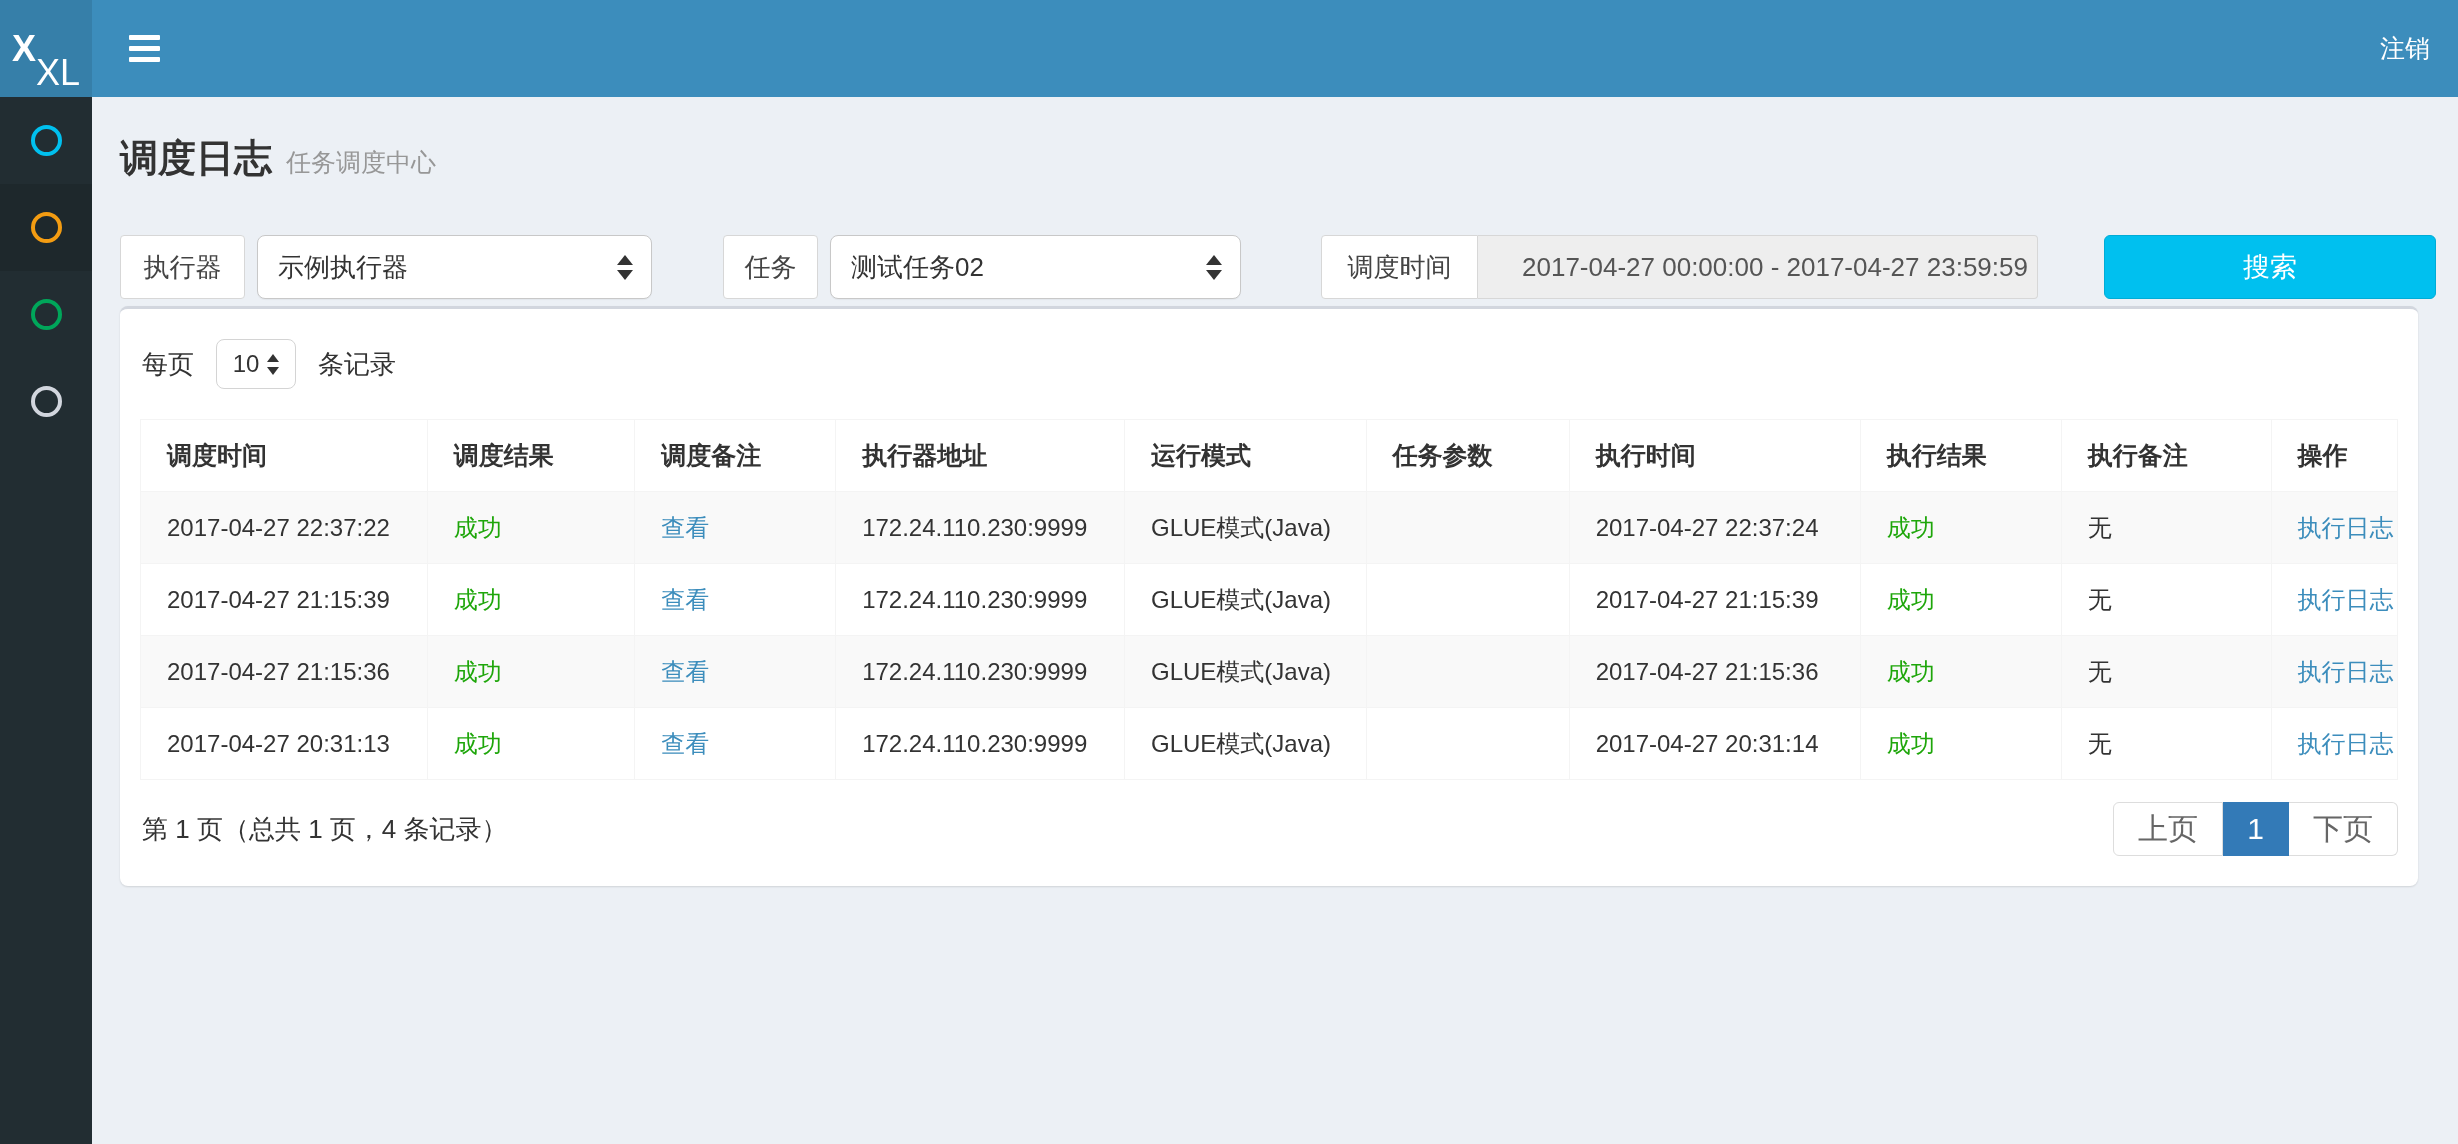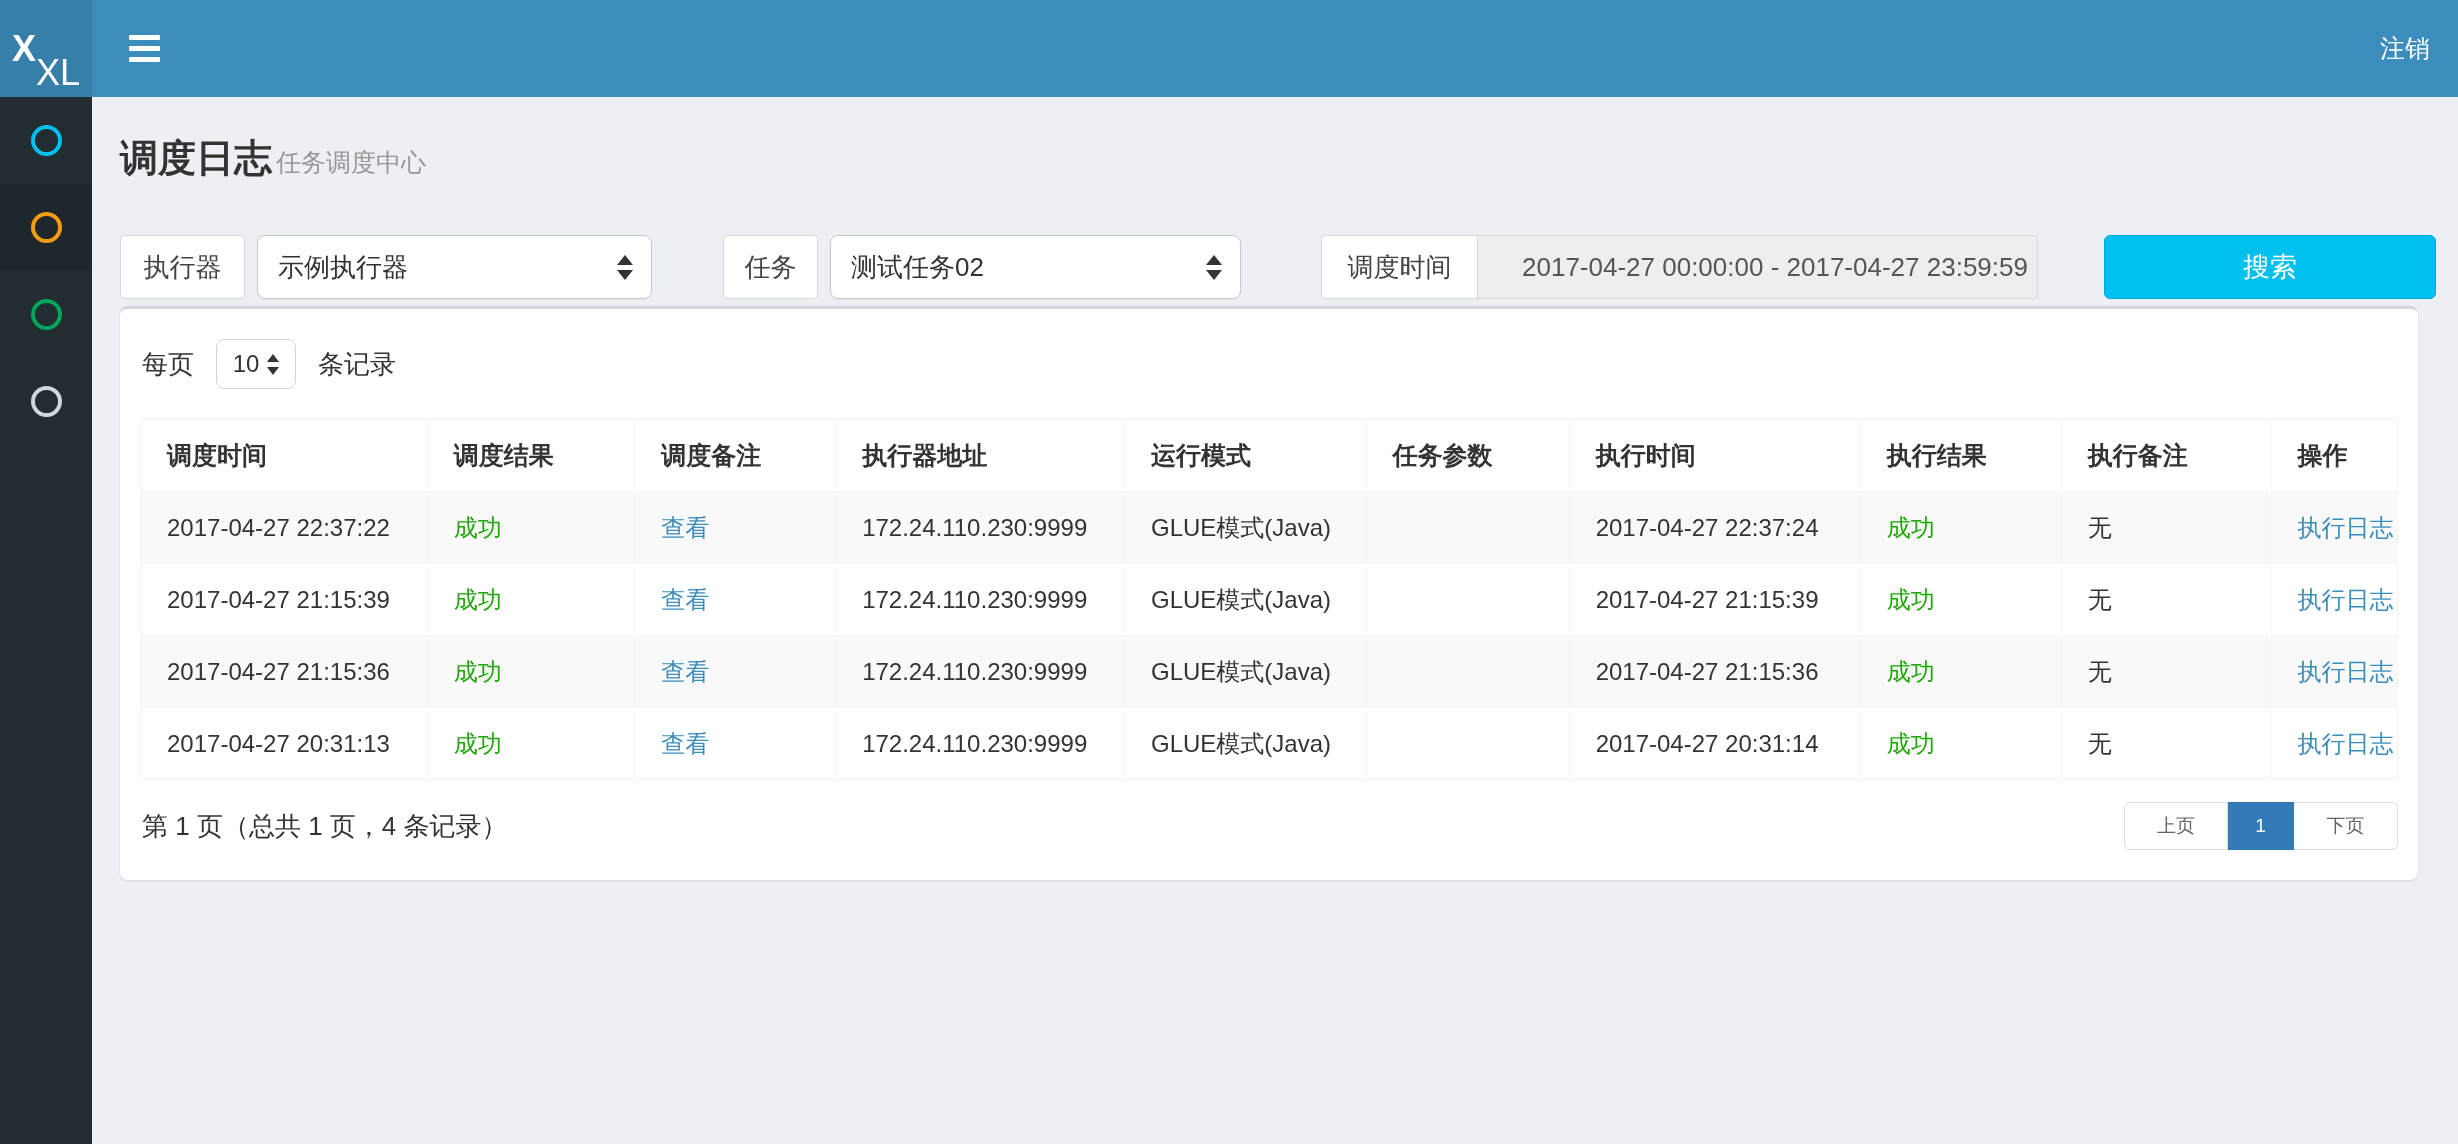--- a/index.html
+++ b/index.html
@@ -28,21 +28,21 @@
   .side-item { width:92px; height:87px; display:flex; align-items:center;
                justify-content:center; cursor:pointer; }
   .side-item.active { background:#1e282c; }
   .circle-icon { width:31px; height:31px; border:4px solid #d2d6de; border-radius:50%; }
 
   
   .content { grid-row:2; grid-column:2; padding:0 22px 0 28px; }
   .content-header { padding:36px 0 26px 0; }
   .content-header h1 { font-size:38px; font-weight:600; color:#333; display:flex;
                        align-items:baseline; }
-  .content-header small { font-size:25px; font-weight:400; color:#979797; margin-left:4px; }
+  .content-header small { font-size:25px; font-weight:400; color:#979797; margin-left:14px; }
 
   
   .filters { display:flex; align-items:center; height:66px;margin-top:24px; }
   .addon { height:64px; background:#fff; border:1px solid #d7d7d7; display:flex;
            align-items:center; justify-content:center; font-size:26px; color:#444;
            border-radius:4px; }
   .select-box { height:64px; background:#fff; border:1px solid #c8c8c8; border-radius:8px;
                 display:flex; align-items:center; padding:0 18px 0 20px; font-size:26px;
                 color:#333; cursor:pointer; box-shadow:0 1px 1px rgba(0,0,0,.04);gap:36px; }
   .select-box .sel-text { flex:1; }
@@ -85,23 +85,23 @@
   th { font-weight:700; color:#333; font-size:25px; background:#fff; }
   tbody tr:nth-child(odd)  { background:#f9f9f9; }
   tbody tr:nth-child(even) { background:#fff; }
   .ok { color:#1ea60a; }
   a.tbl-link { color:#3c8dbc; text-decoration:none; cursor:pointer; }
 
   
   .pager-row { display:flex; align-items:center; margin-top:22px; }
   .pager-summary { font-size:26px; color:#333; padding-left:2px; }
   .pager-group { margin-left:auto; display:flex; }
-  .page-btn { min-width:104px; height:48px; background:#fff; border:1px solid #ddd;
+  .page-btn { min-width:104px; height:54px; background:#fff; border:1px solid #ddd;
               border-left-width:0; display:flex; align-items:center; justify-content:center;
-              font-size:19px; color:#666; cursor:pointer; padding:0 24px; }
+              font-size:30px; color:#666; cursor:pointer; padding:0 24px; }
   .page-btn.first { border-left-width:1px; border-radius:6px 0 0 6px; }
   .page-btn.last { border-radius:0 6px 6px 0; }
   .page-btn.active { background:#337ab7; border-color:#337ab7; color:#fff; min-width:66px;
                      padding:0; }
 </style>
 </head>
 <body>
 
 <div class="app">
 

